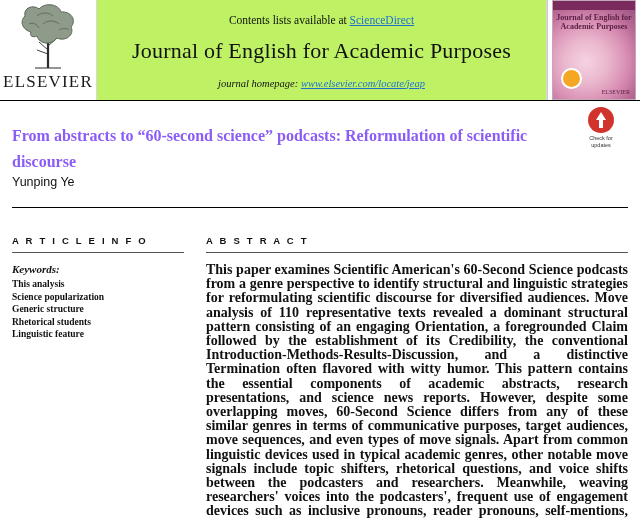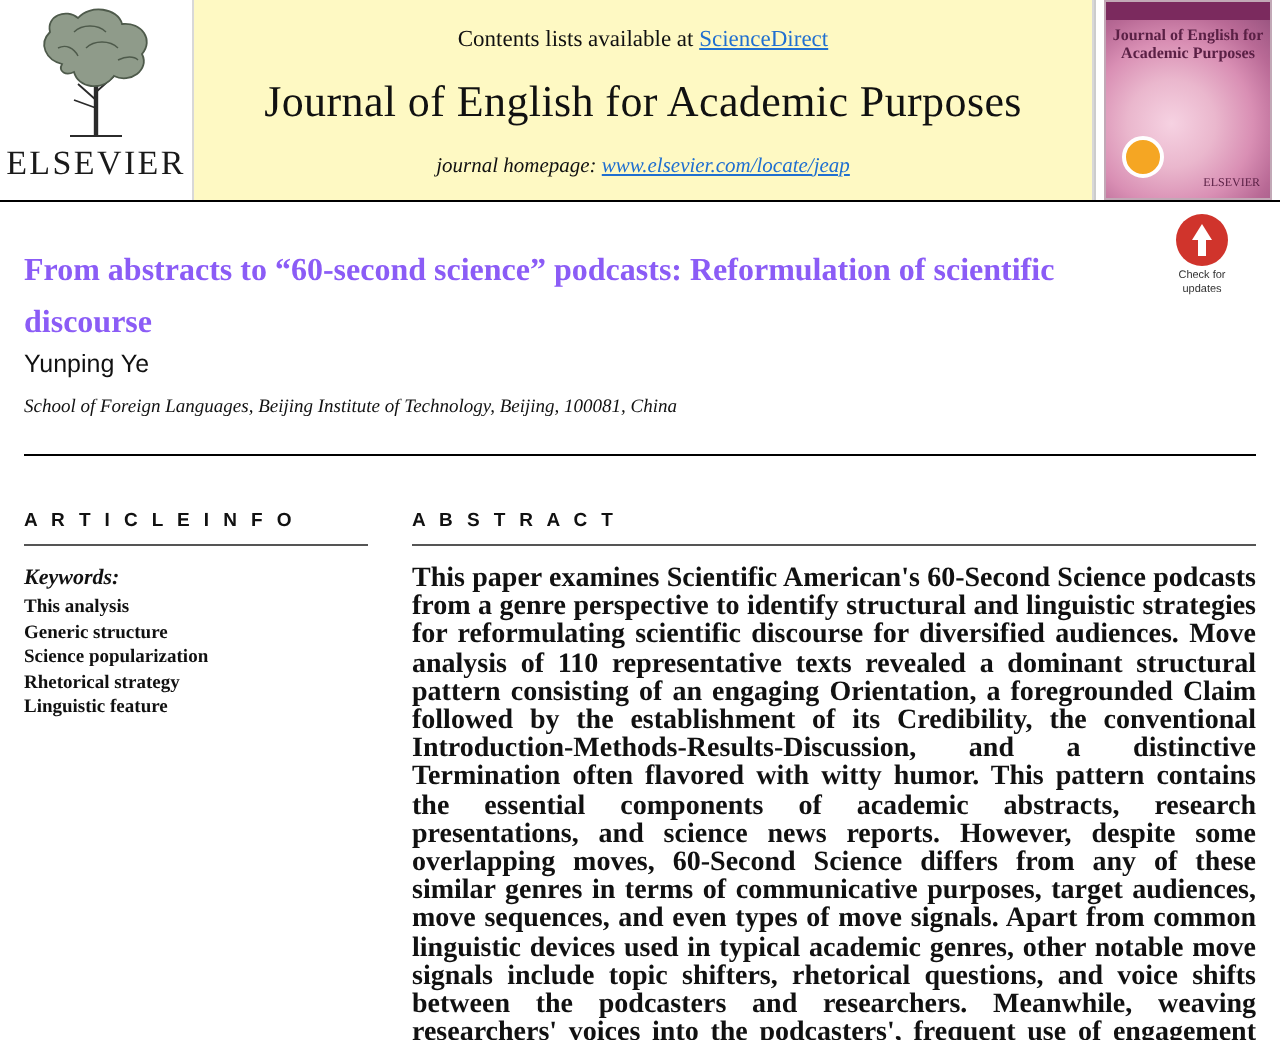--- a/index.html
+++ b/index.html
@@ -36,21 +36,21 @@
   .tree-svg { display:block; }
   .elsevier-word {
     font-family: "Liberation Serif", serif;
     font-size: 17px;
     letter-spacing: 1.2px;
     color: #1a1a1a;
     margin-top: 2px;
   }
   .journal-center {
     flex: 1 1 auto;
-    background: #fef9c3;
+    background: #bef264;
     display: flex;
     flex-direction: column;
     align-items: center;
     justify-content: center;
     border-left: 1px solid #d8d8d8;
     border-right: 1px solid #d8d8d8;
   }
   .contents-line {
     font-family: "Liberation Serif", serif;
     font-size: 11.5px;
@@ -303,36 +303,35 @@
   <div class="crossmark">
     <div class="cm-circle"></div>
     <div class="cm-text">
       <span>Check for</span><br>
       <span>updates</span>
     </div>
   </div>
 
   <h1 class="paper-title">From abstracts to “60-second science” podcasts: Reformulation of scientific discourse</h1>
   <div class="author">Yunping Ye</div>
-  <div class="affiliation">School of Foreign Languages, Beijing Institute of Technology, Beijing, 100081, China</div>
 </div>
 
 <hr class="rule">
 
 <div class="columns">
 
   <div class="col-left">
     <div class="sec-head">A R T I C L E   I N F O</div>
     <hr class="thin-rule">
     <div class="kw-head">Keywords:</div>
     <div class="kw-list">
       <div>This analysis</div>
+      <div>Science popularization</div>
       <div>Generic structure</div>
-      <div>Science popularization</div>
-      <div>Rhetorical strategy</div>
+      <div>Rhetorical students</div>
       <div>Linguistic feature</div>
     </div>
   </div>
 
   <div class="col-right">
     <div class="sec-head">A B S T R A C T</div>
     <hr class="thin-rule">
     <div class="abstract-body">This paper examines Scientific American's 60-Second Science podcasts from a genre perspective to identify structural and linguistic strategies for reformulating scientific discourse for diversified audiences. Move analysis of 110 representative texts revealed a dominant structural pattern consisting of an engaging Orientation, a foregrounded Claim followed by the establishment of its Credibility, the conventional Introduction-Methods-Results-Discussion, and a distinctive Termination often flavored with witty humor. This pattern contains the essential components of academic abstracts, research presentations, and science news reports. However, despite some overlapping moves, 60-Second Science differs from any of these similar genres in terms of communicative purposes, target audiences, move sequences, and even types of move signals. Apart from common linguistic devices used in typical academic genres, other notable move signals include topic shifters, rhetorical questions, and voice shifts between the podcasters and researchers. Meanwhile, weaving researchers' voices into the podcasters', frequent use of engagement devices such as inclusive pronouns, reader pronouns, self-mentions, questions, and hedges result in a highly dialogic and interactional style. These structural and linguistic features may make 60-Second Science podcasts an authentic listening resource suitable for EFL students to acquire a basic awareness of academic spoken discourse and strengthen the interface between general and academic English.</div>
   </div>
 </div>

